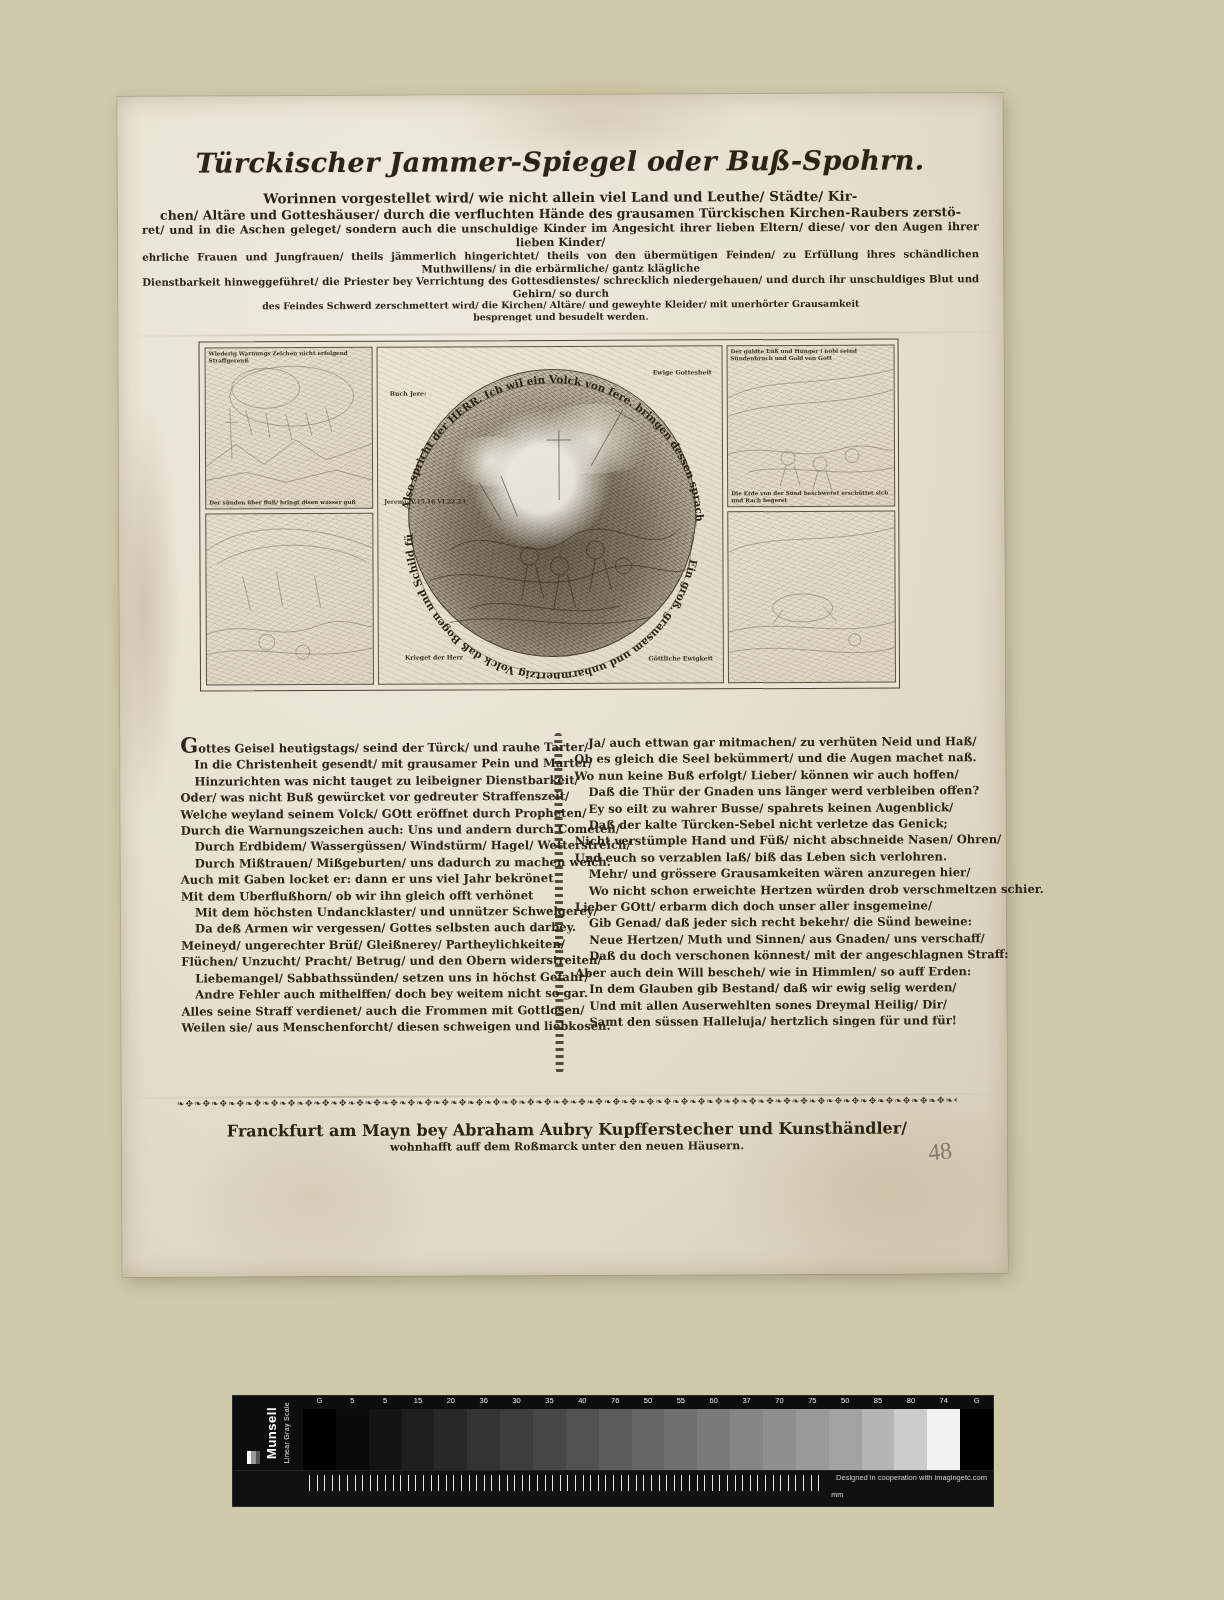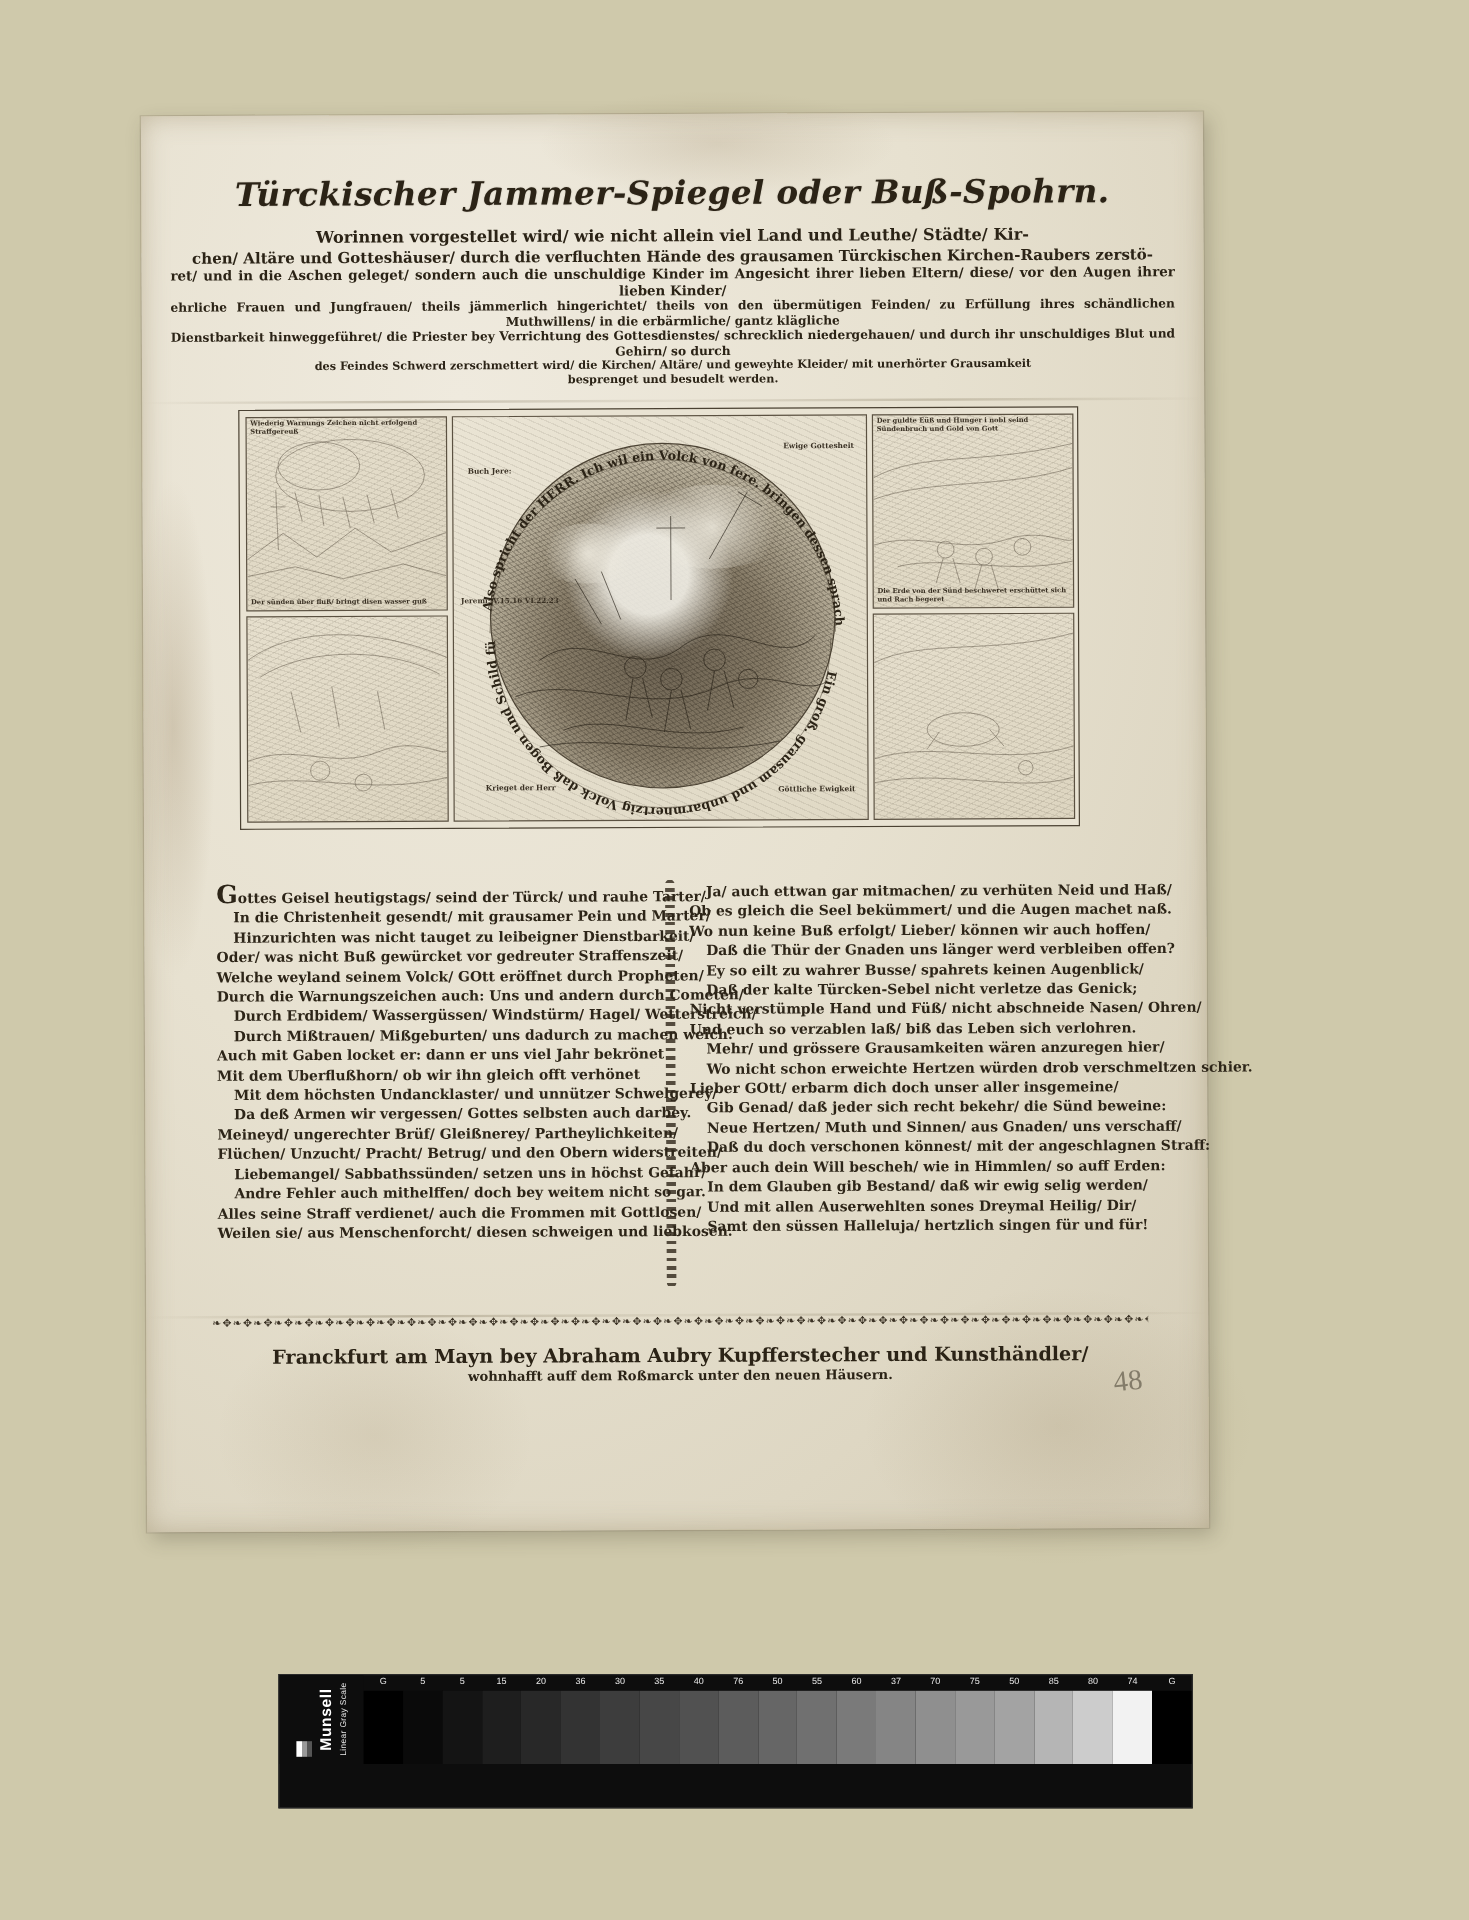--- a/index.html
+++ b/index.html
@@ -483,13 +483,18 @@
           <div style="background: rgb(143, 143, 143);"></div>
           <div style="background: rgb(153, 153, 153);"></div>
           <div style="background: rgb(163, 163, 163);"></div>
           <div style="background: rgb(181, 181, 181);"></div>
           <div style="background: rgb(204, 204, 204);"></div>
           <div style="background: rgb(242, 242, 242);"></div>
           <div style="background: rgb(0, 0, 0);"></div>
         </div>
     </div>
   </div>
+  <div id="ruler">
+    <div class="ticks"></div>
+    <div class="mm">mm</div>
+    <div class="credit">Designed in cooperation with imagingetc.com</div>
+  </div>
 </div>
 
 </body></html>

